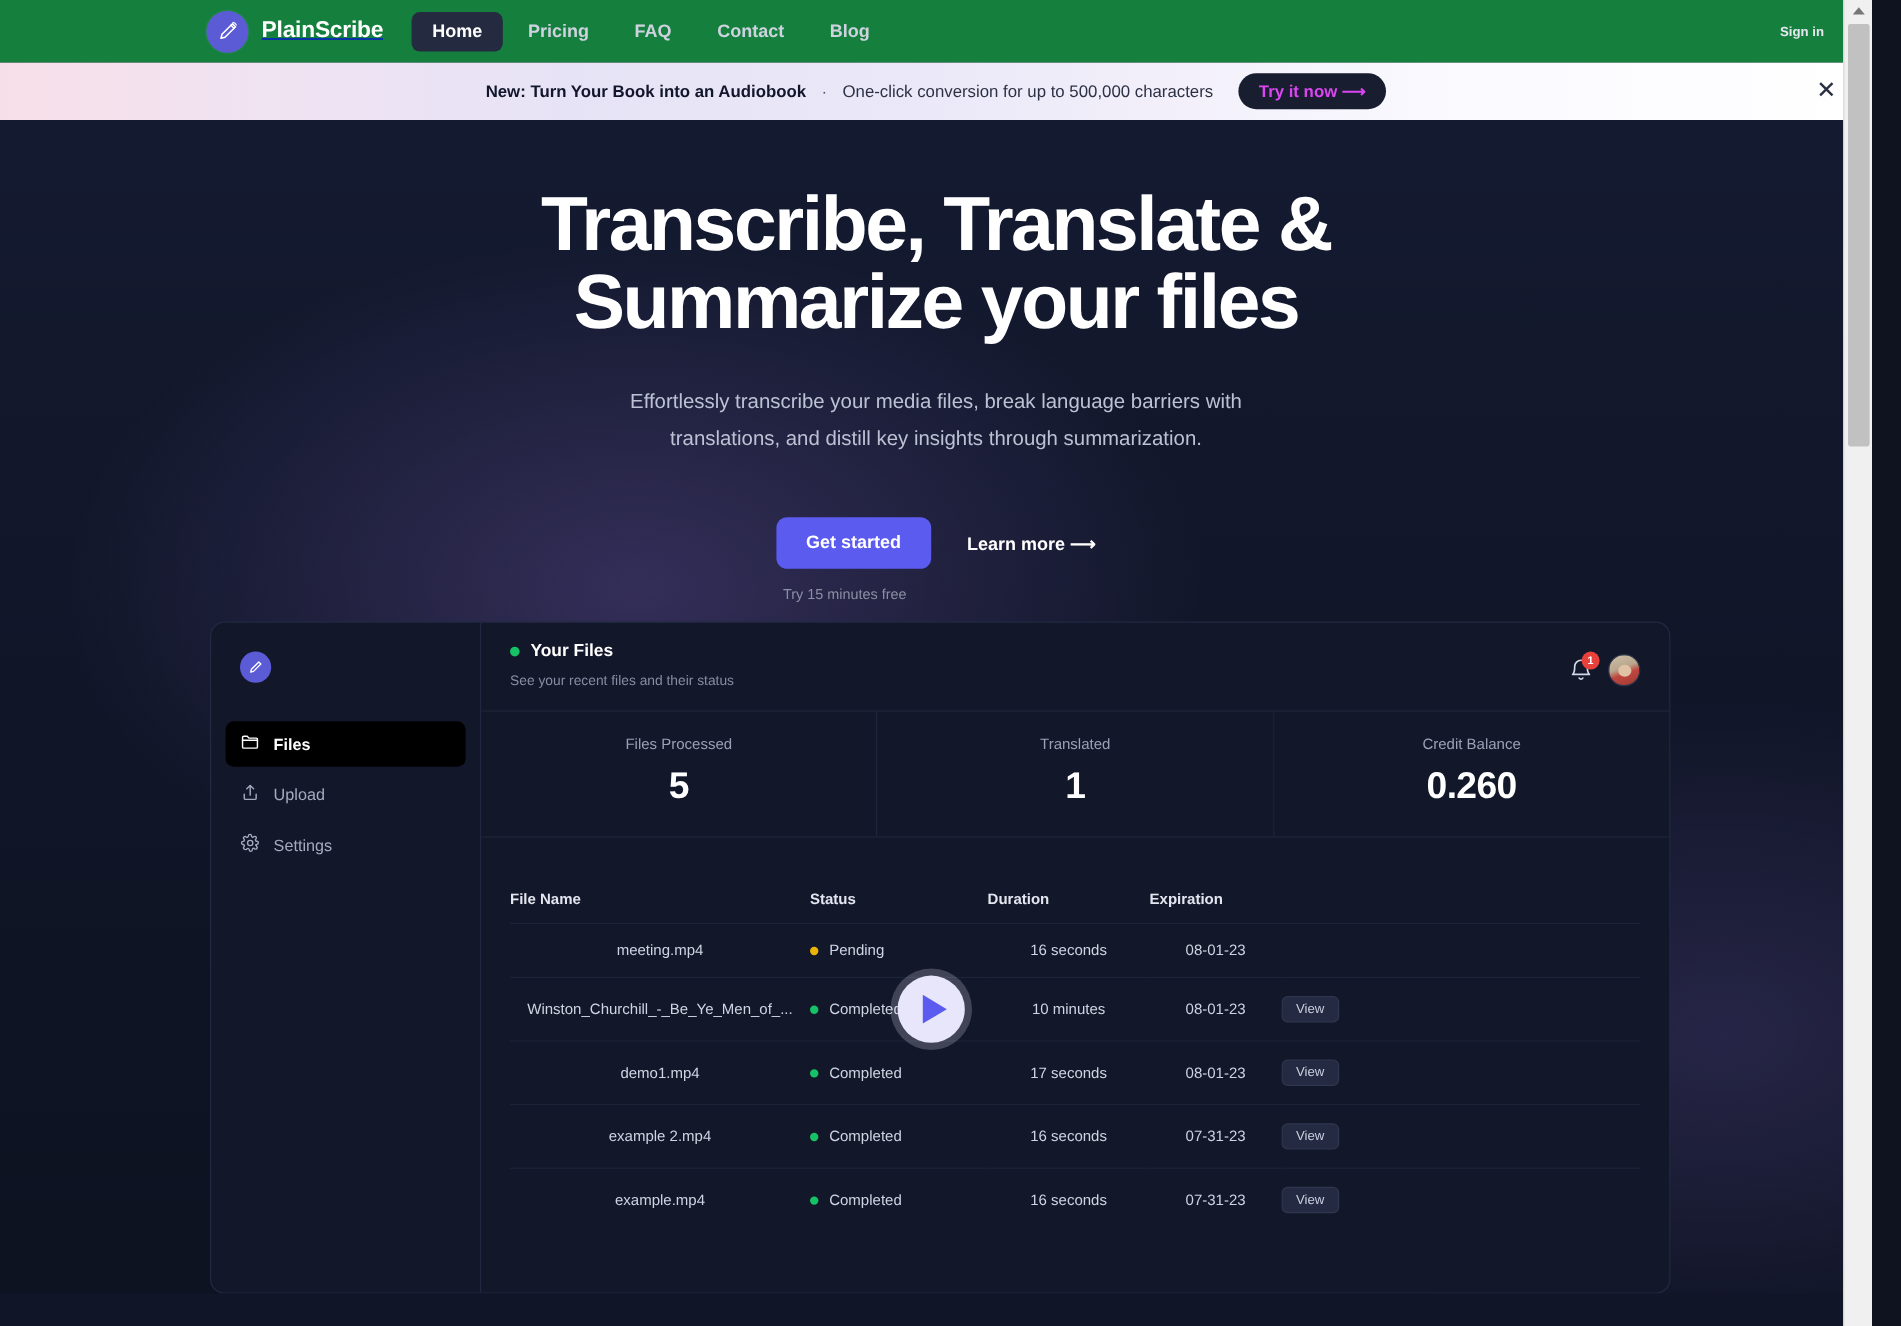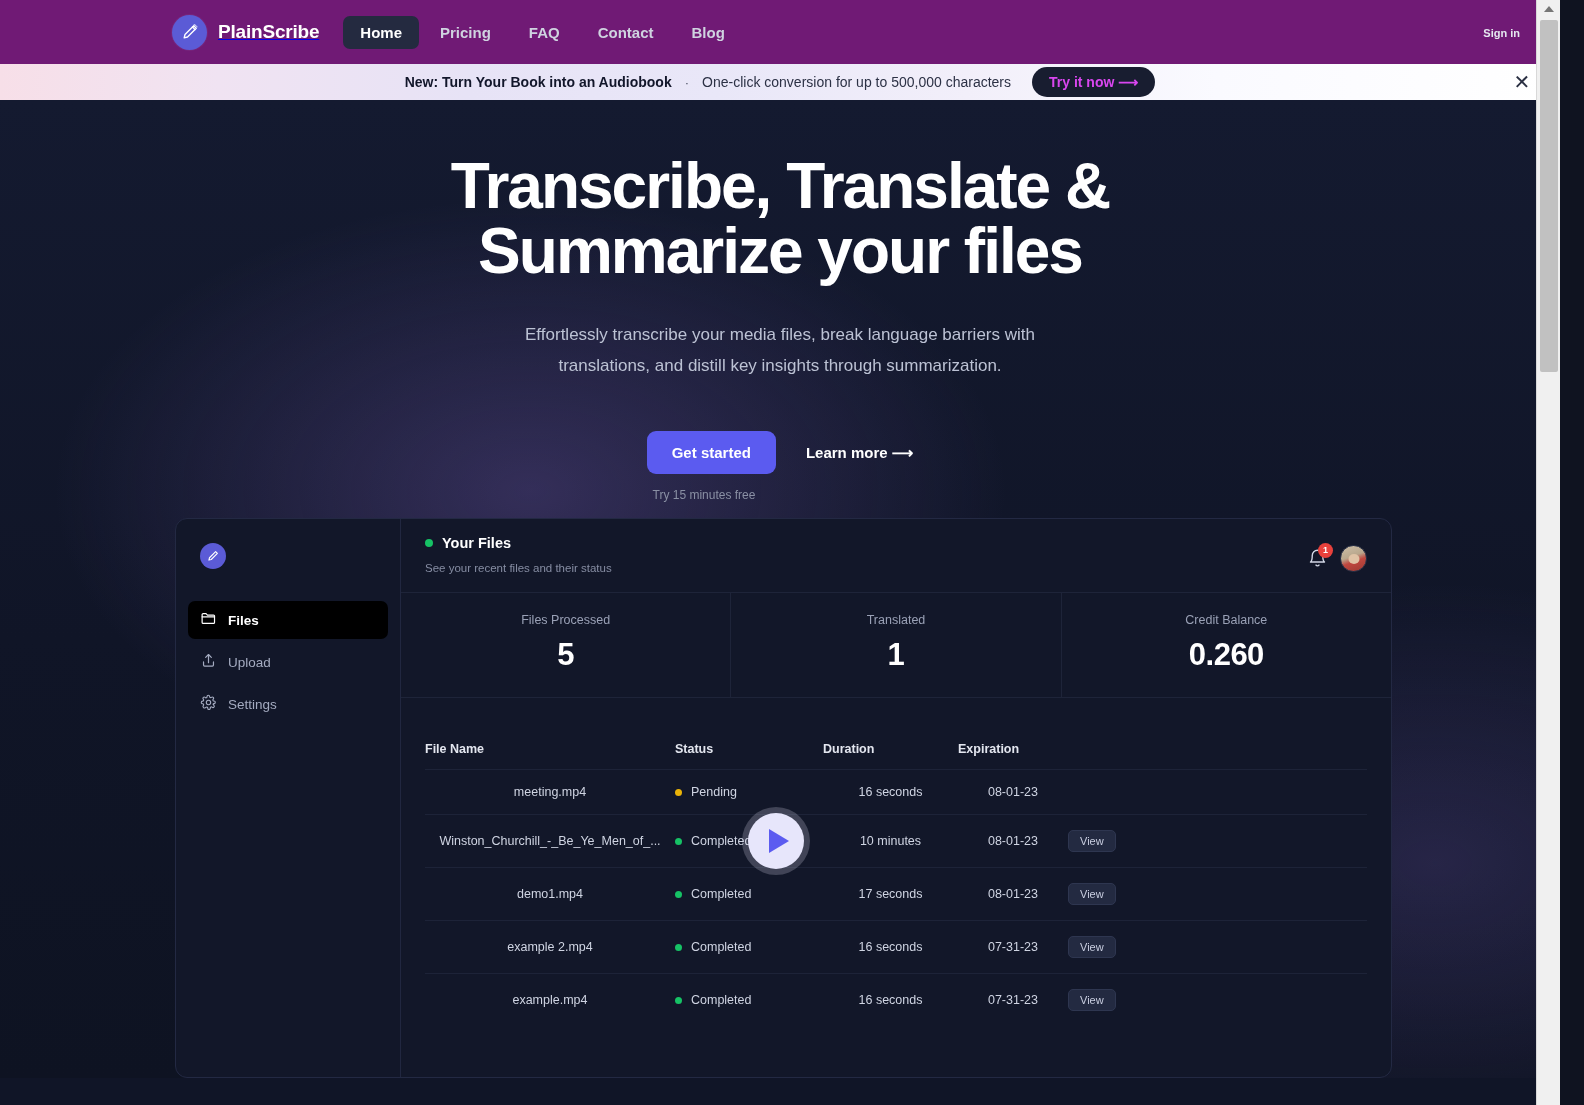--- a/index.html
+++ b/index.html
@@ -12,22 +12,22 @@
   .page {
     position: relative;
     width: 1560px; height: 1105px;
     background: #101527;
     overflow: hidden;
   }
 
   
   .navbar {
     position: relative;
-    height: 64px;
-    background: #701a75;
+    height: 52px;
+    background: #15803d;
     display: flex;
     align-items: center;
     padding: 0 28px 0 172px;
     z-index: 5;
   }
   .brand { display: flex; align-items: center; gap: 11px; }
   .brand-logo {
     width: 35px; height: 35px; border-radius: 50%;
     background: #5b5bd6;
     display: flex; align-items: center; justify-content: center;
@@ -44,21 +44,21 @@
   }
   .nav-link.active { background: #242a40; color: #ffffff; }
   .nav-right { margin-left: auto; }
   .signin {
     color: #e5e8f0; font-size: 11px; font-weight: bold;
     text-decoration: none; padding: 8px 12px;
   }
 
   
   .banner {
-    position: relative; height: 36px;
+    position: relative; height: 48px;
     background: linear-gradient(90deg,
       #f7dfe8 0%, #f0e3f2 14%, #e7e3f6 30%,
       #e9e7f8 46%, #f2effa 62%, #fafaff 78%, #ffffff 100%);
     display: flex; align-items: center; justify-content: center;
     gap: 13px; z-index: 4;
   }
   .banner-strong { color: #12162a; font-size: 14px; font-weight: bold; }
   .banner-dot { color: #4a4f63; font-size: 13px; }
   .banner-text { color: #2c3145; font-size: 14px; }
   .banner-btn {

